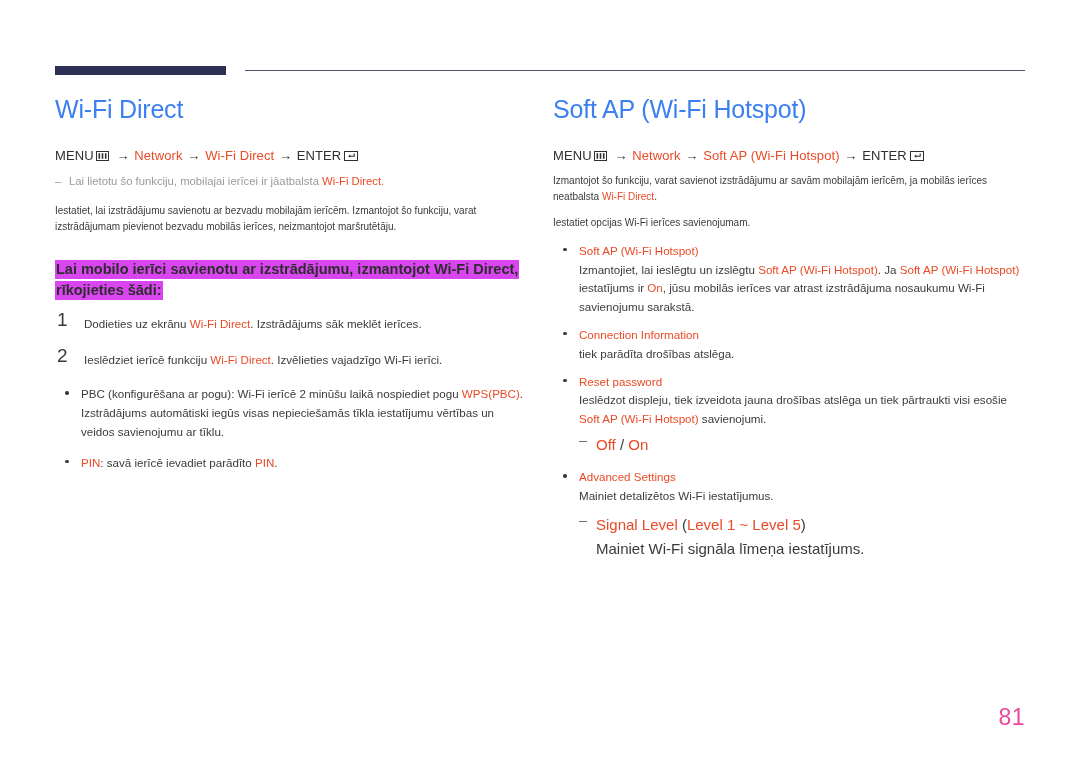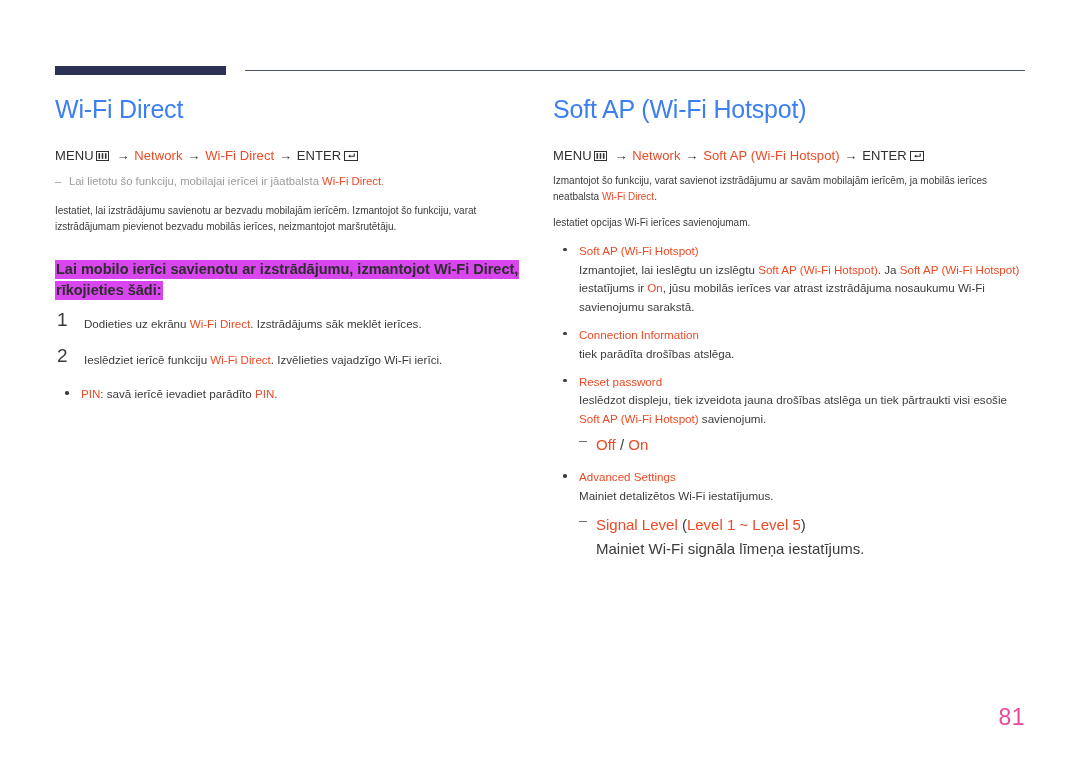--- a/index.html
+++ b/index.html
@@ -247,20 +247,23 @@
   <div class="step">
     <span class="num">1</span>
     <span class="txt"><span>Dodieties uz ekrānu </span><span class="hl">Wi-Fi Direct</span><span>. Izstrādājums sāk meklēt ierīces.</span></span>
   </div>
 
   <div class="step">
     <span class="num">2</span>
     <span class="txt"><span>Ieslēdziet ierīcē funkciju </span><span class="hl">Wi-Fi Direct</span><span>. Izvēlieties vajadzīgo Wi-Fi ierīci.</span></span>
   </div>
 
+  <div class="bullet" style="margin-top:14px;">
+    <span class="dot"></span><span>PBC (konfigurēšana ar pogu): Wi-Fi ierīcē 2 minūšu laikā nospiediet pogu </span><span class="hl">WPS(PBC)</span><span>. Izstrādājums automātiski iegūs visas nepieciešamās tīkla iestatījumu vērtības un veidos savienojumu ar tīklu.</span>
+  </div>
 
   <div class="bullet" style="margin-top:12px;">
     <span class="dot"></span><span class="hl">PIN</span><span>: savā ierīcē ievadiet parādīto </span><span class="hl">PIN</span><span>.</span>
   </div>
 
 </div>
 
 <div class="col col-right">
 
   <h1 class="page-title">Soft AP (Wi-Fi Hotspot)</h1>

